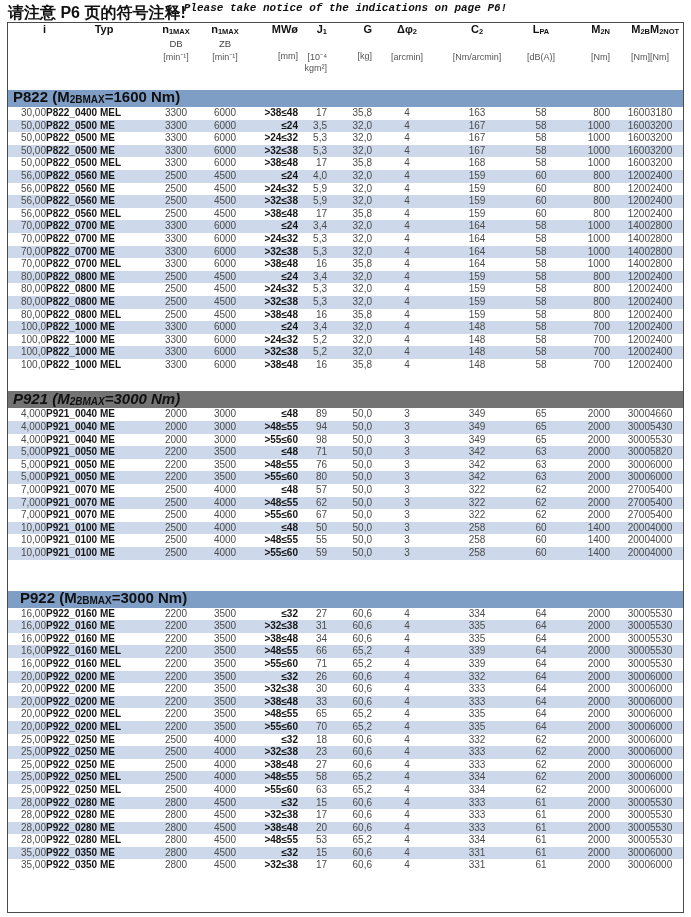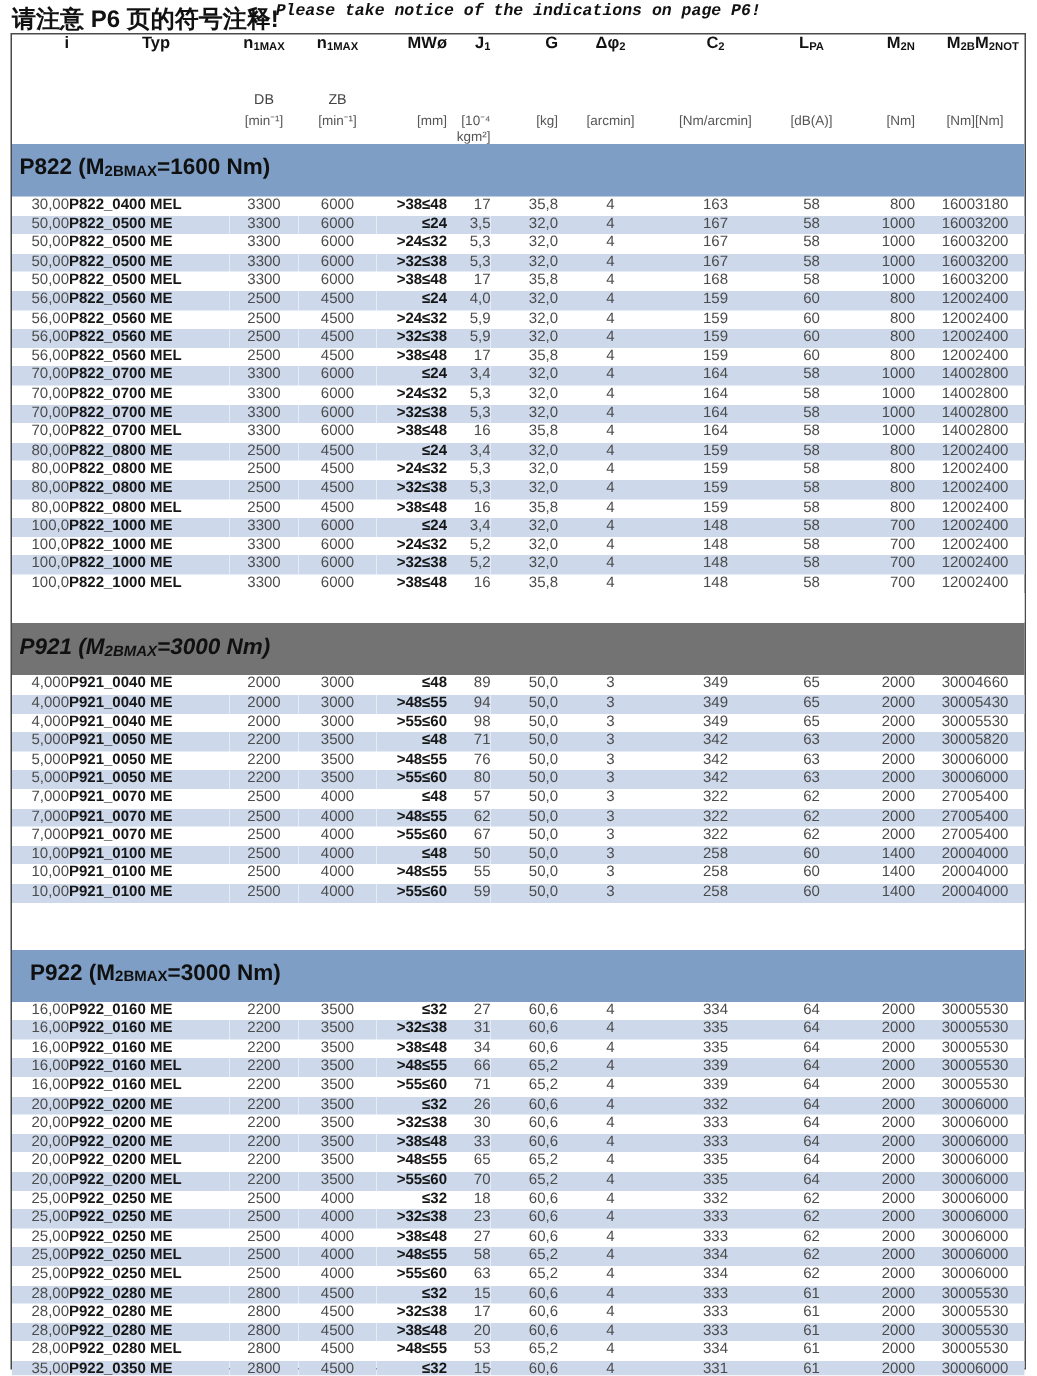--- a/index.html
+++ b/index.html
@@ -10,25 +10,25 @@
              font-size:11px;font-weight:bold;font-style:italic;color:#111;font-family:Liberation Mono, monospace;}
   .table-frame{position:absolute;left:7px;top:22px;width:675px;height:889px;
                border:1px solid #4a4a4a;background:#fff;}
   table.spec{border-collapse:collapse;table-layout:fixed;width:675px;}
   table.spec td, table.spec th{margin:0;padding:0;overflow:hidden;white-space:nowrap;}
 
   
   thead th{vertical-align:top;padding-top:7px;height:67px;}
   .csym{font-size:11px;font-weight:bold;color:#121212;line-height:13px;}
   .csub{font-size:7.5px;font-weight:bold;position:relative;top:1px;}
-  .cline2{font-size:9.5px;color:#444;height:13px;line-height:13px;font-weight:normal;margin-top:24px;}
+  .cline2{font-size:9.5px;color:#444;height:13px;line-height:13px;font-weight:normal;}
   .cunit{font-size:9px;color:#555;line-height:10.5px;margin-top:2px;font-weight:normal;white-space:normal;}
 
   
-  tr.band td{height:35px;padding-left:5px;vertical-align:middle;}
+  tr.band td{height:17px;padding-left:5px;vertical-align:middle;}
   .band-model,.band-paren{font-size:15px;font-weight:bold;color:#101010;}
   .band-sub{font-size:10px;font-weight:bold;position:relative;top:1px;}
   tr.gap td{background:#fff;}
 
   
   tbody td{height:12.6px;line-height:12.6px;font-size:10px;color:#4b4b4b;}
   tr.alt td{background:#cdd9eb;}
   .col-i{text-align:right;padding-right:6px;}
   .col-typ{text-align:left;padding-left:9px;font-weight:bold;color:#161616;}
   .col-n1db,.col-n1zb{text-align:center;}

